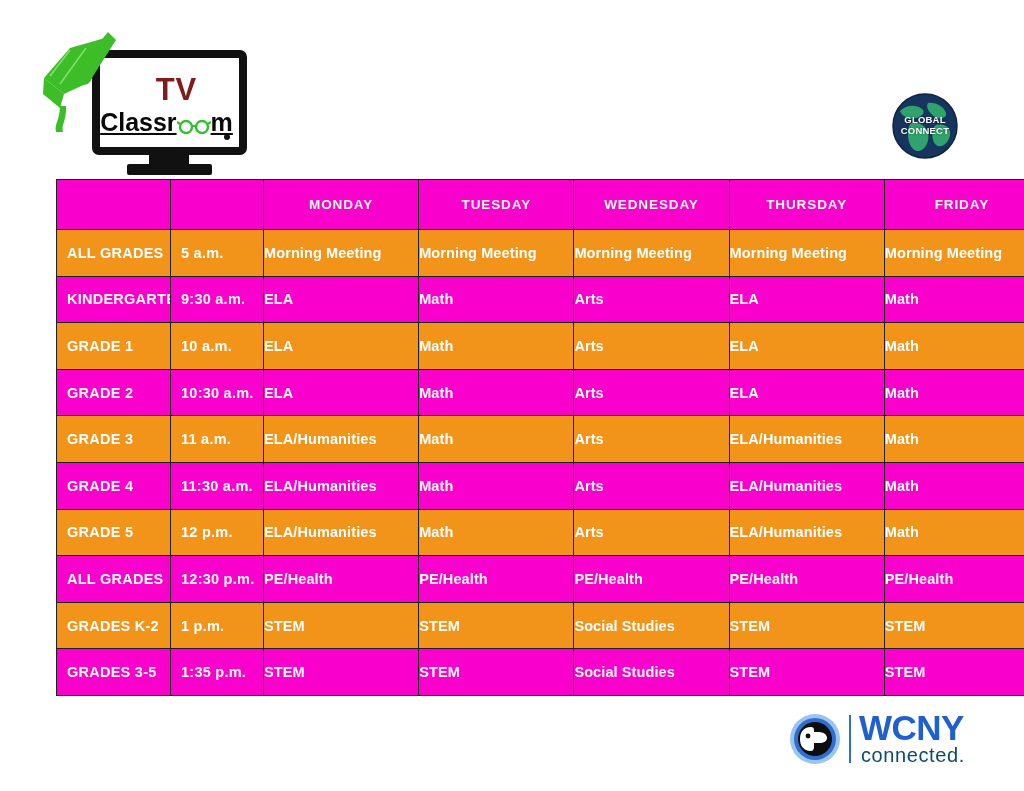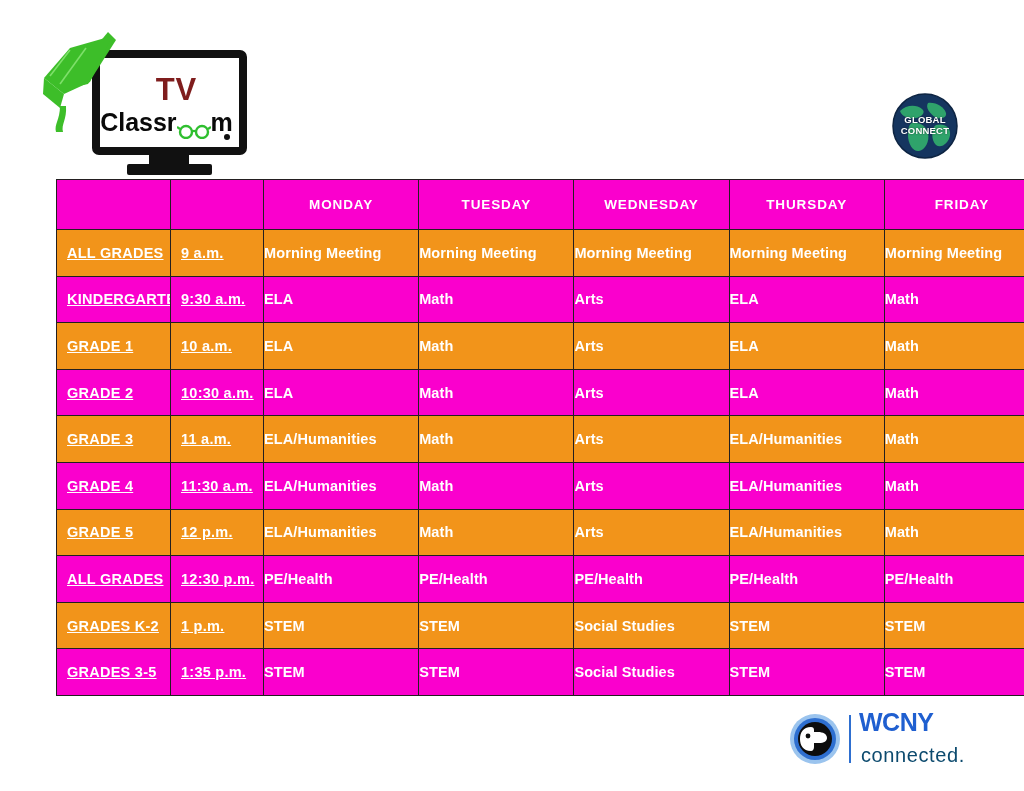--- a/index.html
+++ b/index.html
@@ -102,21 +102,22 @@
   .classroom-word {
     position: relative;
     font-size: 25px;
     font-weight: bold;
     color: #0a0a0a;
     line-height: 1;
     margin-top: 5px;
     margin-left: -6px;
     white-space: nowrap;
     display: flex;
-    align-items: flex-end;
+    align-items: center;
+    text-decoration: underline;
   }
   .glasses {
     display: inline-block;
     width: 34px;
     height: 16px;
     position: relative;
     margin: 0 0px;
     top: -1px;
   }
 
@@ -209,21 +210,20 @@
   tr.band-orange td { background: #F2941A; }
   tr.band-pink   td { background: #FA00CD; }
 
   td.grade-cell,
   td.time-cell {
     font-weight: bold;
     text-align: left;
     padding-left: 10px;
     letter-spacing: 0.25px;
     font-size: 14px;
-    text-decoration: underline;
   }
   td.grade-cell { font-size: 13.6px; }
   td.subject-cell {
     text-align: left;
     font-weight: bold;
     letter-spacing: 0.1px;
   }
 
   
   .footer {
@@ -252,21 +252,21 @@
     left: 60px;
     top: 6px;
     width: 2px;
     height: 48px;
     background: #2E6FD0;
   }
   .wcny-name {
     position: absolute;
     left: 70px;
     top: 1px;
-    font-size: 25px;
+    font-size: 35px;
     font-weight: bold;
     color: #1F5FD0;
     letter-spacing: -0.5px;
     line-height: 1;
   }
   .wcny-tag {
     position: absolute;
     left: 72px;
     top: 36px;
     font-size: 20px;
@@ -351,21 +351,21 @@
           <th>MONDAY</th>
           <th>TUESDAY</th>
           <th>WEDNESDAY</th>
           <th>THURSDAY</th>
           <th>FRIDAY</th>
         </tr>
       </thead>
       <tbody id="schedule-body">
           <tr class="band-orange">
             <td class="grade-cell">ALL GRADES</td>
-            <td class="time-cell">9 a.m.</td>
+            <td class="time-cell">5 a.m.</td>
             <td class="subject-cell">Morning Meeting</td>
             <td class="subject-cell">Morning Meeting</td>
             <td class="subject-cell">Morning Meeting</td>
             <td class="subject-cell">Morning Meeting</td>
             <td class="subject-cell">Morning Meeting</td>
           </tr>
           <tr class="band-pink">
             <td class="grade-cell">KINDERGARTEN</td>
             <td class="time-cell">9:30 a.m.</td>
             <td class="subject-cell">ELA</td>

